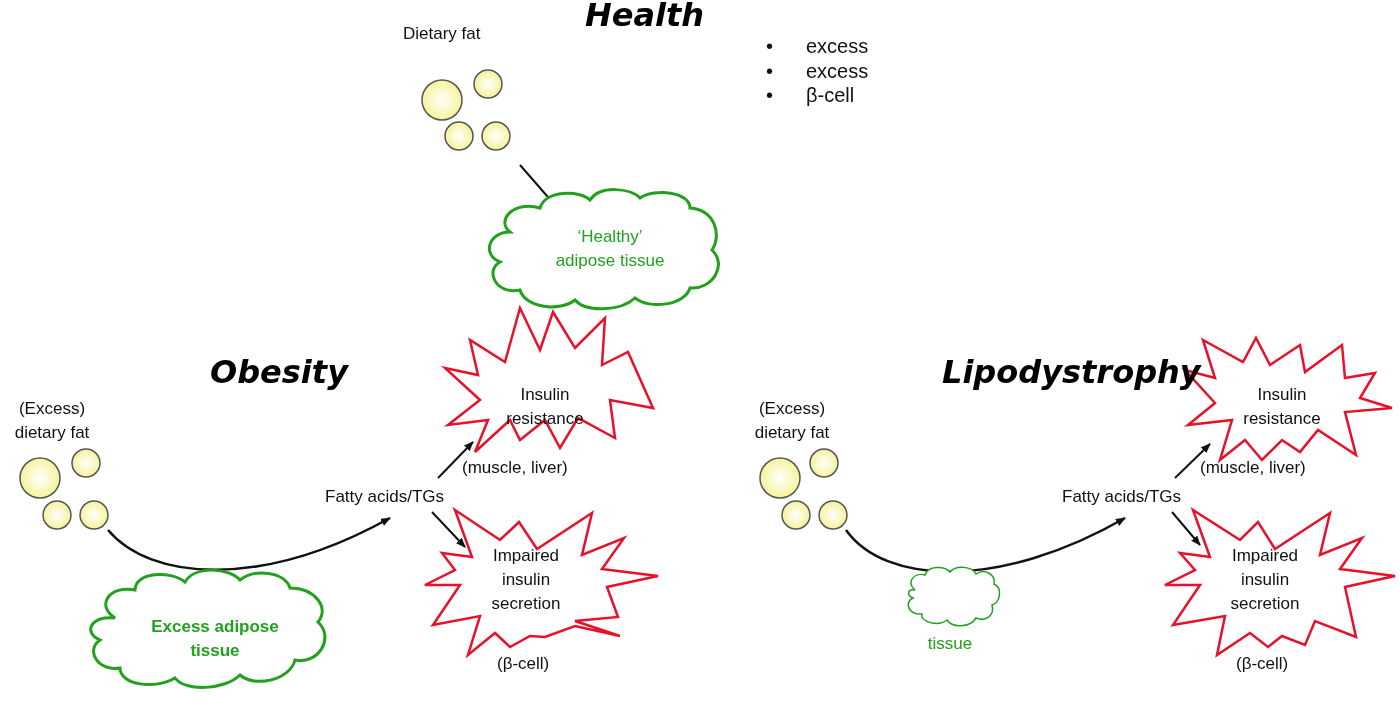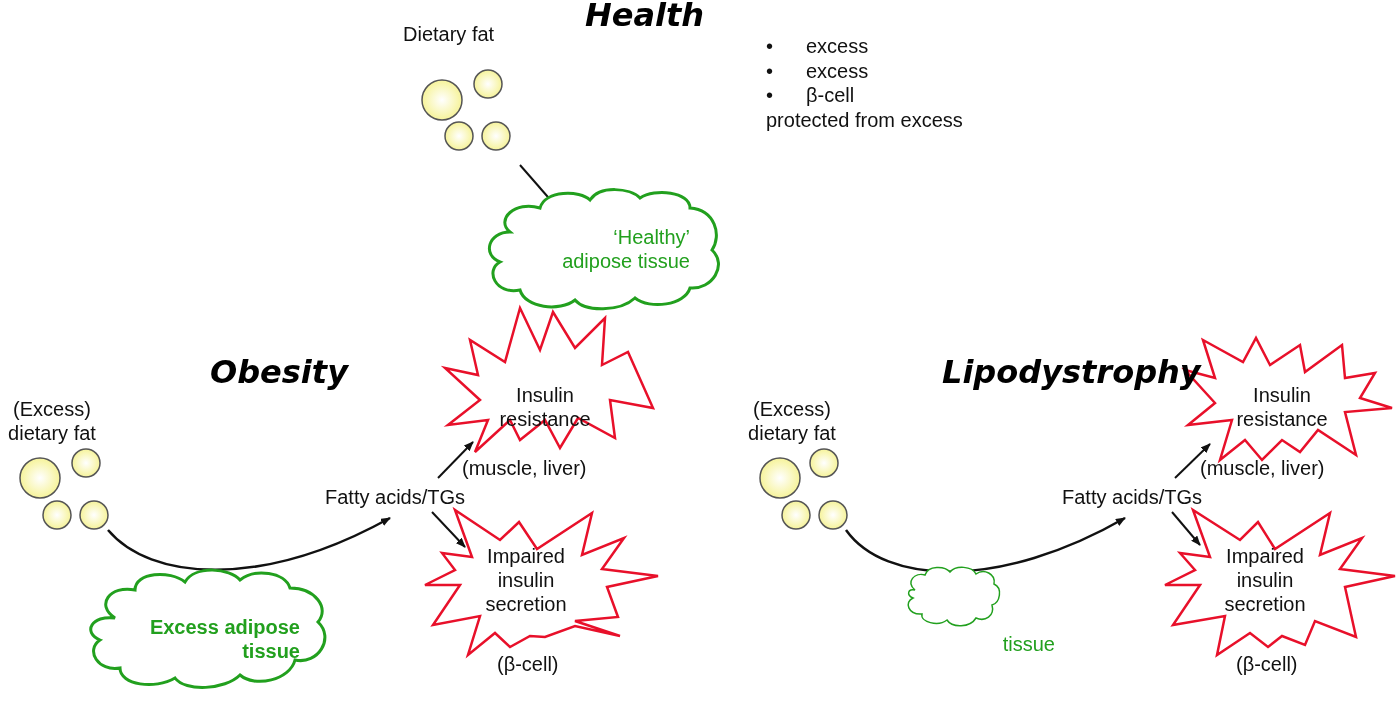--- a/index.html
+++ b/index.html
@@ -1,21 +1,21 @@
 <!DOCTYPE html>
 <html><head>
 <meta charset="utf-8">
 <style>
   html, body { margin: 0; padding: 0; background: #ffffff; }
   body { width: 1400px; height: 717px; position: relative; overflow: hidden;
          font-family: "Liberation Sans", sans-serif; color: #111; }
   svg#canvas { position: absolute; left: 0; top: 0; }
-  .lbl { position: absolute; font-size: 20px; line-height: 24px; text-align: center; white-space: nowrap; }
+  .lbl { position: absolute; font-size: 17px; line-height: 24px; text-align: center; white-space: nowrap; }
   .title { position: absolute; font-family: "DejaVu Sans", sans-serif; font-weight: bold; font-style: italic; font-size: 32px; color: #000; white-space: nowrap; }
-  .green { color: #22a01e; text-align: right; }
+  .green { color: #22a01e; }
   .list { position: absolute; font-size: 20px; line-height: 24.5px; }
   .list .bul { display: flex; }
   .list .dot { width: 40px; }
 </style>
 </head>
 <body>
 
 <svg id="canvas" width="1400" height="717">
   <defs>
     <radialGradient id="fatgrad" cx="50%" cy="50%" r="50%">
@@ -89,21 +89,20 @@
       <span>excess</span>
     </div>
   <div class="bul">
       <span class="dot">•</span>
       <span>excess</span>
     </div>
   <div class="bul">
       <span class="dot">•</span>
       <span>β-cell</span>
     </div>
-  <div>protected from excess</div>
 </div>
 
 <div class="lbl" style="left:0px; top:397px; width:104px;">
   <div>(Excess)</div>
   <div>dietary fat</div>
 </div>
 <div class="lbl" style="left:325px; top:485px;">Fatty acids/TGs</div>
 <div class="lbl green" style="left:130px; top:615px; width:170px;font-weight:bold;">
   <div>Excess adipose</div>
   <div>tissue</div>

